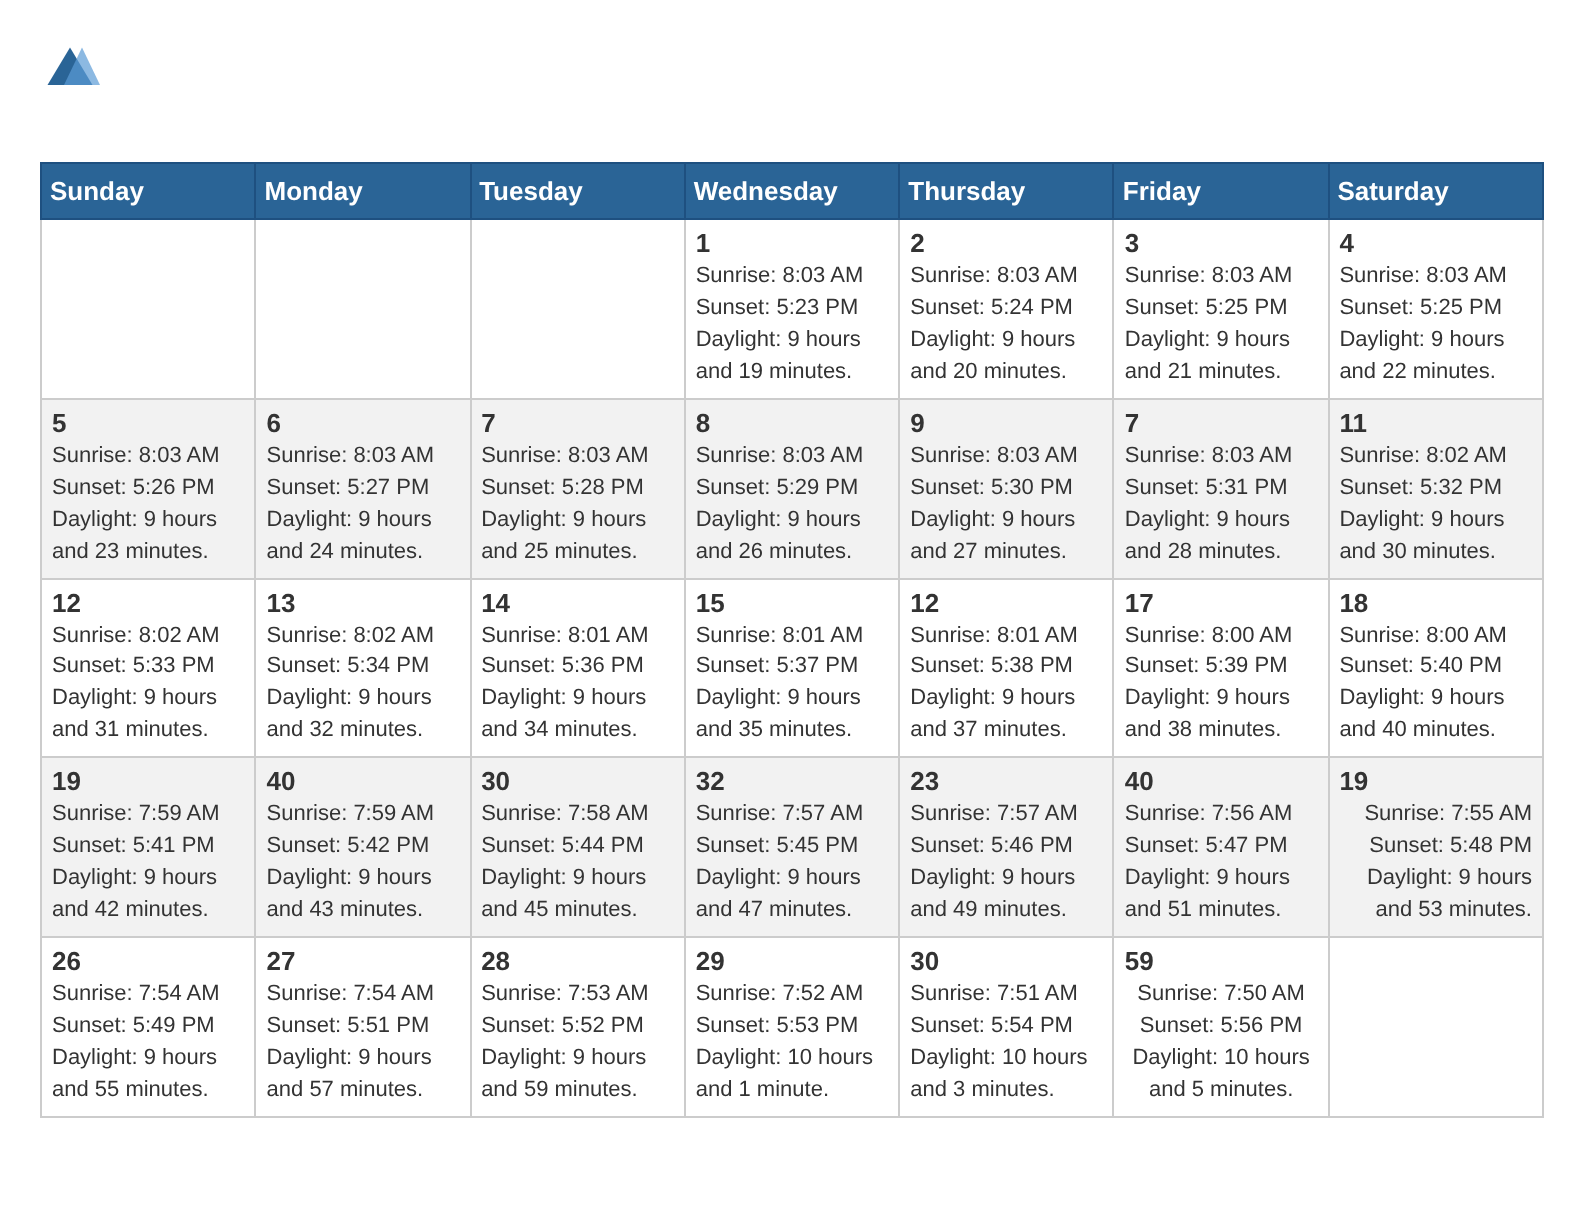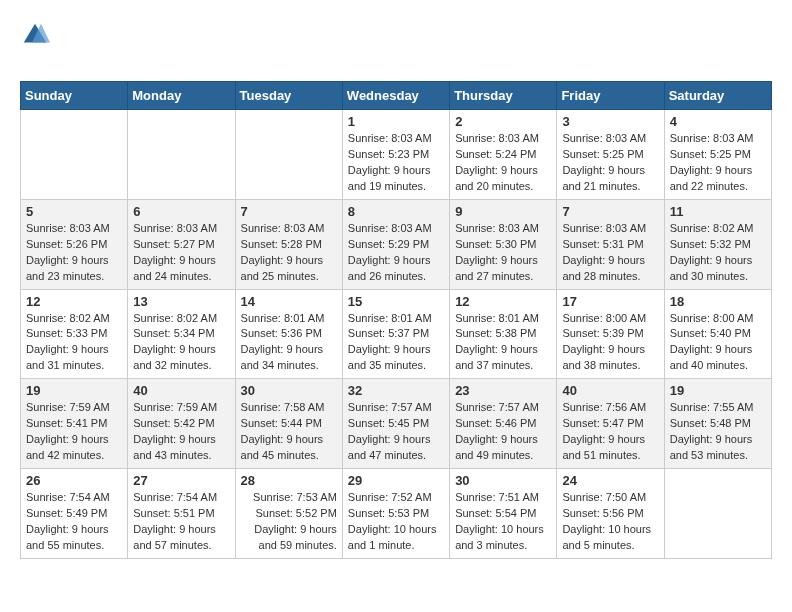--- a/index.html
+++ b/index.html
@@ -301,21 +301,21 @@
         </td>
         <td>
           <div class="day-number">40</div>
           <div class="day-info" style="white-space: pre-line;">Sunrise: 7:56 AM
 Sunset: 5:47 PM
 Daylight: 9 hours
 and 51 minutes.</div>
         </td>
         <td>
           <div class="day-number">19</div>
-          <div class="day-info" style="white-space: pre-line;">Sunrise: 7:55 AM
+          <div class="day-info" style="white-space: pre-line; text-align: right;">Sunrise: 7:55 AM
 Sunset: 5:48 PM
 Daylight: 9 hours
 and 53 minutes.</div>
         </td>
       </tr>
       <tr>
         <td>
           <div class="day-number">26</div>
           <div class="day-info" style="white-space: pre-line;">Sunrise: 7:54 AM
 Sunset: 5:49 PM
@@ -324,42 +324,42 @@
         </td>
         <td>
           <div class="day-number">27</div>
           <div class="day-info" style="white-space: pre-line;">Sunrise: 7:54 AM
 Sunset: 5:51 PM
 Daylight: 9 hours
 and 57 minutes.</div>
         </td>
         <td>
           <div class="day-number">28</div>
-          <div class="day-info" style="white-space: pre-line; text-align: right;">Sunrise: 7:53 AM
+          <div class="day-info" style="white-space: pre-line;">Sunrise: 7:53 AM
 Sunset: 5:52 PM
 Daylight: 9 hours
 and 59 minutes.</div>
         </td>
         <td>
           <div class="day-number">29</div>
           <div class="day-info" style="white-space: pre-line;">Sunrise: 7:52 AM
 Sunset: 5:53 PM
 Daylight: 10 hours
 and 1 minute.</div>
         </td>
         <td>
           <div class="day-number">30</div>
           <div class="day-info" style="white-space: pre-line;">Sunrise: 7:51 AM
 Sunset: 5:54 PM
 Daylight: 10 hours
 and 3 minutes.</div>
         </td>
         <td>
-          <div class="day-number">24</div>
-          <div class="day-info" style="white-space: pre-line;">Sunrise: 7:50 AM
+          <div class="day-number">59</div>
+          <div class="day-info" style="white-space: pre-line; text-align: center;">Sunrise: 7:50 AM
 Sunset: 5:56 PM
 Daylight: 10 hours
 and 5 minutes.</div>
         </td>
         <td class="empty-cell"></td>
       </tr>
     </tbody>
 </table>
 
 </body></html>

